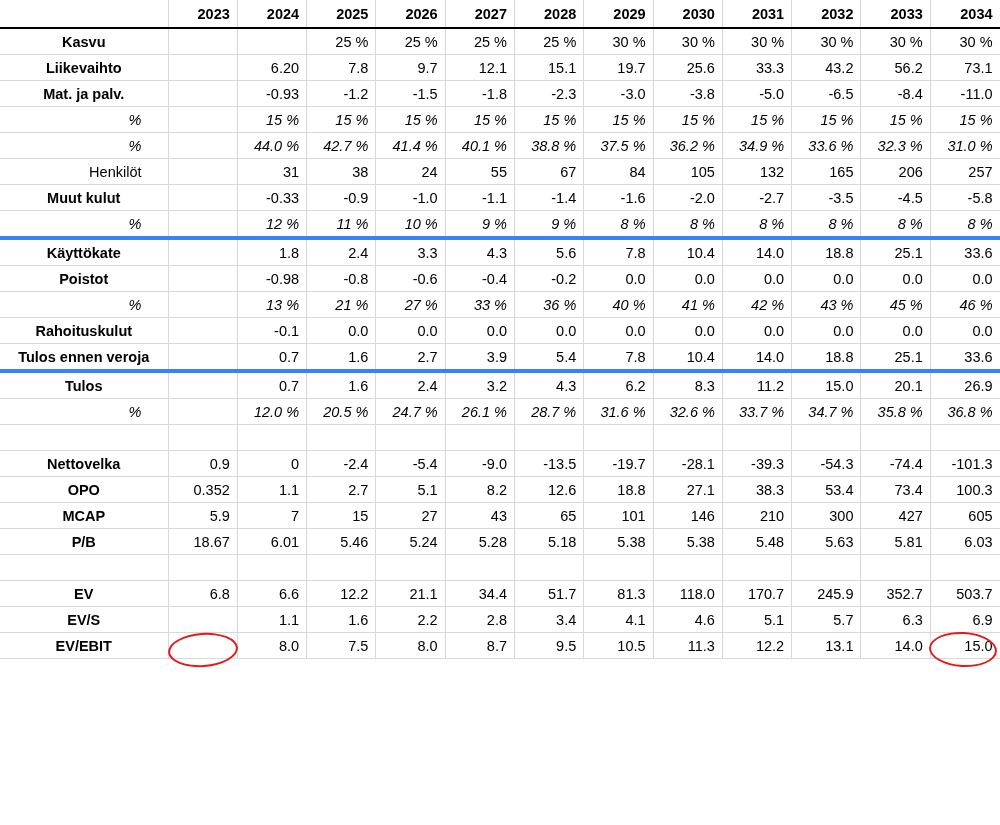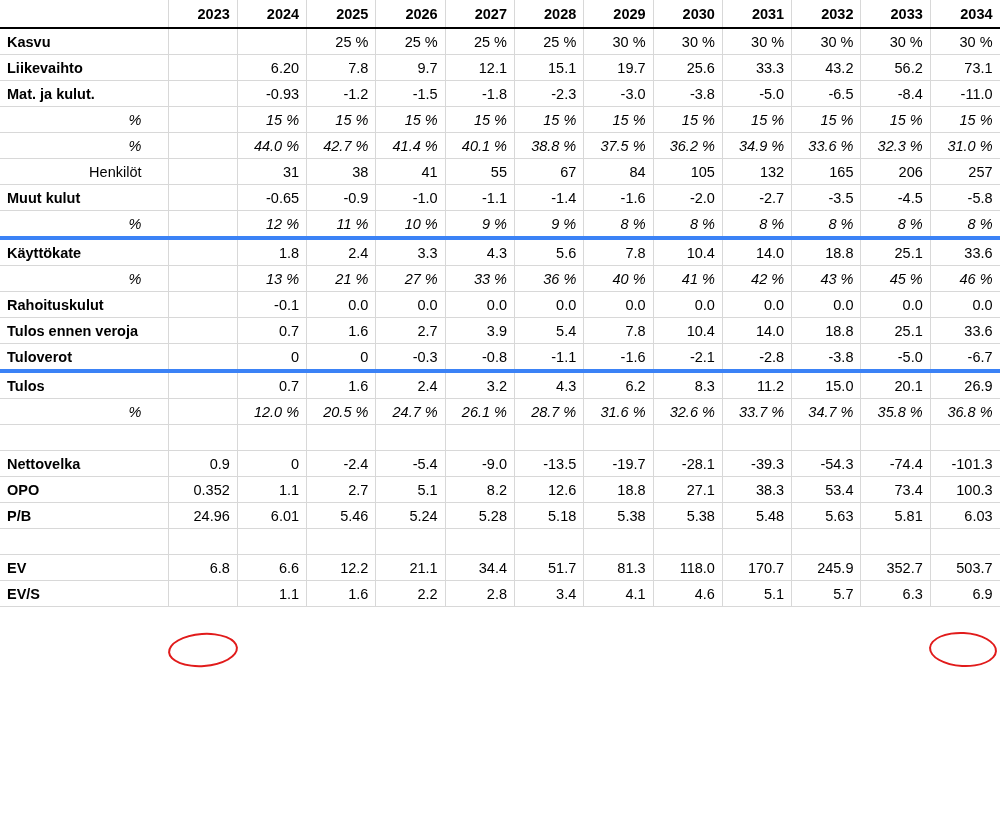--- a/index.html
+++ b/index.html
@@ -39,21 +39,21 @@
   }
   
   table.fin td.sep {
     border-left: 1px solid #d8d8d8;
   }
   td.num {
     text-align: right;
     font-variant-numeric: tabular-nums;
   }
   td.lab {
-    text-align: left;
+    text-align: center;
     font-weight: bold;
   }
   td.lab.sub {
     font-weight: normal;
     text-align: right;
     font-style: italic;
     padding-right: 26px;
   }
   td.lab.subplain {
     font-weight: normal;
@@ -154,21 +154,21 @@
           <td class="num sep">12.1</td>
           <td class="num sep">15.1</td>
           <td class="num sep">19.7</td>
           <td class="num sep">25.6</td>
           <td class="num sep">33.3</td>
           <td class="num sep">43.2</td>
           <td class="num sep">56.2</td>
           <td class="num sep">73.1</td>
         </tr>
         <tr class="">
-          <td class="lab">Mat. ja kulut.</td>
+          <td class="lab">Mat. ja palv.</td>
           <td class="num sep"></td>
           <td class="num sep">-0.93</td>
           <td class="num sep">-1.2</td>
           <td class="num sep">-1.5</td>
           <td class="num sep">-1.8</td>
           <td class="num sep">-2.3</td>
           <td class="num sep">-3.0</td>
           <td class="num sep">-3.8</td>
           <td class="num sep">-5.0</td>
           <td class="num sep">-6.5</td>
@@ -203,34 +203,34 @@
           <td class="num sep">34.9 %</td>
           <td class="num sep">33.6 %</td>
           <td class="num sep">32.3 %</td>
           <td class="num sep">31.0 %</td>
         </tr>
         <tr class="">
           <td class="lab subplain">Henkilöt</td>
           <td class="num sep"></td>
           <td class="num sep">31</td>
           <td class="num sep">38</td>
-          <td class="num sep">41</td>
+          <td class="num sep">24</td>
           <td class="num sep">55</td>
           <td class="num sep">67</td>
           <td class="num sep">84</td>
           <td class="num sep">105</td>
           <td class="num sep">132</td>
           <td class="num sep">165</td>
           <td class="num sep">206</td>
           <td class="num sep">257</td>
         </tr>
         <tr class="">
           <td class="lab">Muut kulut</td>
           <td class="num sep"></td>
-          <td class="num sep">-0.65</td>
+          <td class="num sep">-0.33</td>
           <td class="num sep">-0.9</td>
           <td class="num sep">-1.0</td>
           <td class="num sep">-1.1</td>
           <td class="num sep">-1.4</td>
           <td class="num sep">-1.6</td>
           <td class="num sep">-2.0</td>
           <td class="num sep">-2.7</td>
           <td class="num sep">-3.5</td>
           <td class="num sep">-4.5</td>
           <td class="num sep">-5.8</td>
@@ -258,20 +258,35 @@
           <td class="num sep">3.3</td>
           <td class="num sep">4.3</td>
           <td class="num sep">5.6</td>
           <td class="num sep">7.8</td>
           <td class="num sep">10.4</td>
           <td class="num sep">14.0</td>
           <td class="num sep">18.8</td>
           <td class="num sep">25.1</td>
           <td class="num sep">33.6</td>
         </tr>
+        <tr class="">
+          <td class="lab">Poistot</td>
+          <td class="num sep"></td>
+          <td class="num sep">-0.98</td>
+          <td class="num sep">-0.8</td>
+          <td class="num sep">-0.6</td>
+          <td class="num sep">-0.4</td>
+          <td class="num sep">-0.2</td>
+          <td class="num sep">0.0</td>
+          <td class="num sep">0.0</td>
+          <td class="num sep">0.0</td>
+          <td class="num sep">0.0</td>
+          <td class="num sep">0.0</td>
+          <td class="num sep">0.0</td>
+        </tr>
         <tr class="pct">
           <td class="lab sub">%</td>
           <td class="num sep"></td>
           <td class="num sep">13 %</td>
           <td class="num sep">21 %</td>
           <td class="num sep">27 %</td>
           <td class="num sep">33 %</td>
           <td class="num sep">36 %</td>
           <td class="num sep">40 %</td>
           <td class="num sep">41 %</td>
@@ -302,35 +317,20 @@
           <td class="num sep">1.6</td>
           <td class="num sep">2.7</td>
           <td class="num sep">3.9</td>
           <td class="num sep">5.4</td>
           <td class="num sep">7.8</td>
           <td class="num sep">10.4</td>
           <td class="num sep">14.0</td>
           <td class="num sep">18.8</td>
           <td class="num sep">25.1</td>
           <td class="num sep">33.6</td>
-        </tr>
-        <tr class="">
-          <td class="lab">Tuloverot</td>
-          <td class="num sep"></td>
-          <td class="num sep">0</td>
-          <td class="num sep">0</td>
-          <td class="num sep">-0.3</td>
-          <td class="num sep">-0.8</td>
-          <td class="num sep">-1.1</td>
-          <td class="num sep">-1.6</td>
-          <td class="num sep">-2.1</td>
-          <td class="num sep">-2.8</td>
-          <td class="num sep">-3.8</td>
-          <td class="num sep">-5.0</td>
-          <td class="num sep">-6.7</td>
         </tr>
         <tr class="topline">
           <td class="lab">Tulos</td>
           <td class="num sep"></td>
           <td class="num sep">0.7</td>
           <td class="num sep">1.6</td>
           <td class="num sep">2.4</td>
           <td class="num sep">3.2</td>
           <td class="num sep">4.3</td>
           <td class="num sep">6.2</td>
@@ -394,22 +394,37 @@
           <td class="num sep">8.2</td>
           <td class="num sep">12.6</td>
           <td class="num sep">18.8</td>
           <td class="num sep">27.1</td>
           <td class="num sep">38.3</td>
           <td class="num sep">53.4</td>
           <td class="num sep">73.4</td>
           <td class="num sep">100.3</td>
         </tr>
         <tr class="">
+          <td class="lab">MCAP</td>
+          <td class="num sep">5.9</td>
+          <td class="num sep">7</td>
+          <td class="num sep">15</td>
+          <td class="num sep">27</td>
+          <td class="num sep">43</td>
+          <td class="num sep">65</td>
+          <td class="num sep">101</td>
+          <td class="num sep">146</td>
+          <td class="num sep">210</td>
+          <td class="num sep">300</td>
+          <td class="num sep">427</td>
+          <td class="num sep">605</td>
+        </tr>
+        <tr class="">
           <td class="lab">P/B</td>
-          <td class="num sep">24.96</td>
+          <td class="num sep">18.67</td>
           <td class="num sep">6.01</td>
           <td class="num sep">5.46</td>
           <td class="num sep">5.24</td>
           <td class="num sep">5.28</td>
           <td class="num sep">5.18</td>
           <td class="num sep">5.38</td>
           <td class="num sep">5.38</td>
           <td class="num sep">5.48</td>
           <td class="num sep">5.63</td>
           <td class="num sep">5.81</td>
@@ -453,18 +468,33 @@
           <td class="num sep">2.2</td>
           <td class="num sep">2.8</td>
           <td class="num sep">3.4</td>
           <td class="num sep">4.1</td>
           <td class="num sep">4.6</td>
           <td class="num sep">5.1</td>
           <td class="num sep">5.7</td>
           <td class="num sep">6.3</td>
           <td class="num sep">6.9</td>
         </tr>
+        <tr class="">
+          <td class="lab">EV/EBIT</td>
+          <td class="num sep"></td>
+          <td class="num sep">8.0</td>
+          <td class="num sep">7.5</td>
+          <td class="num sep">8.0</td>
+          <td class="num sep">8.7</td>
+          <td class="num sep">9.5</td>
+          <td class="num sep">10.5</td>
+          <td class="num sep">11.3</td>
+          <td class="num sep">12.2</td>
+          <td class="num sep">13.1</td>
+          <td class="num sep">14.0</td>
+          <td class="num sep">15.0</td>
+        </tr>
       </tbody>
   </table>
 
   <div class="ellipse" id="ell-mcap-left"></div>
   <div class="ellipse" id="ell-mcap-right"></div>
 </div>
 
 </body></html>

